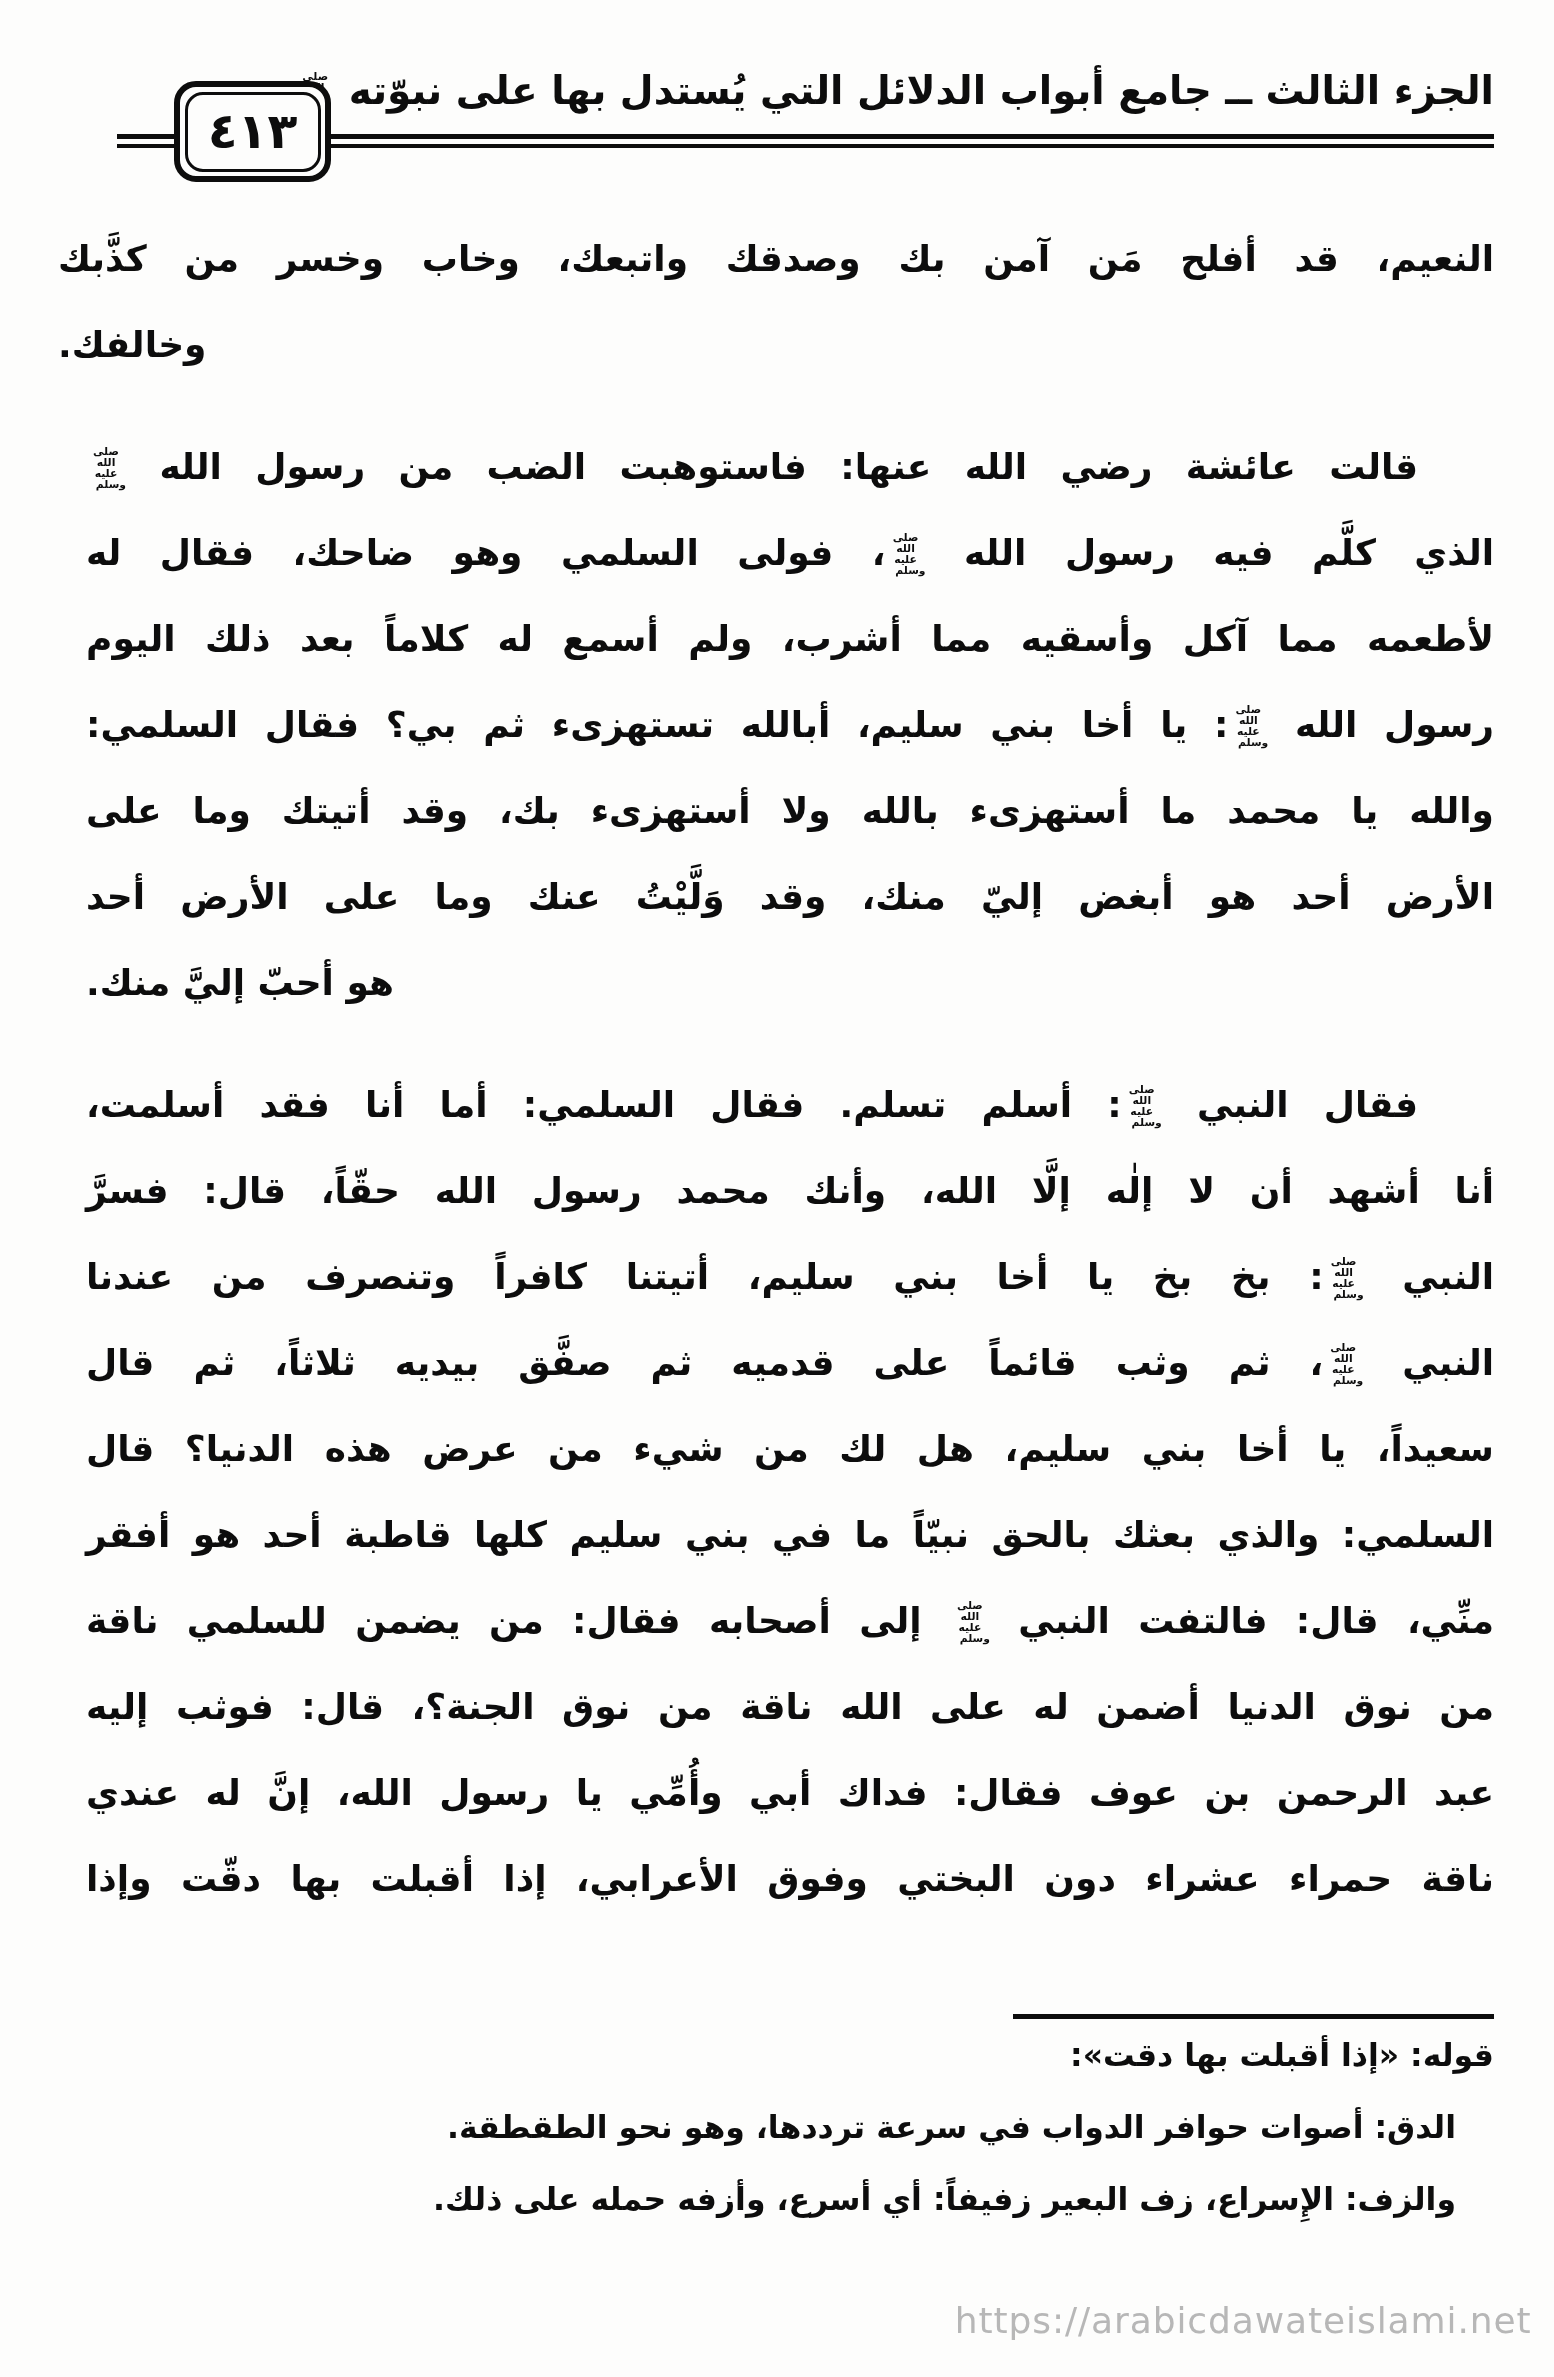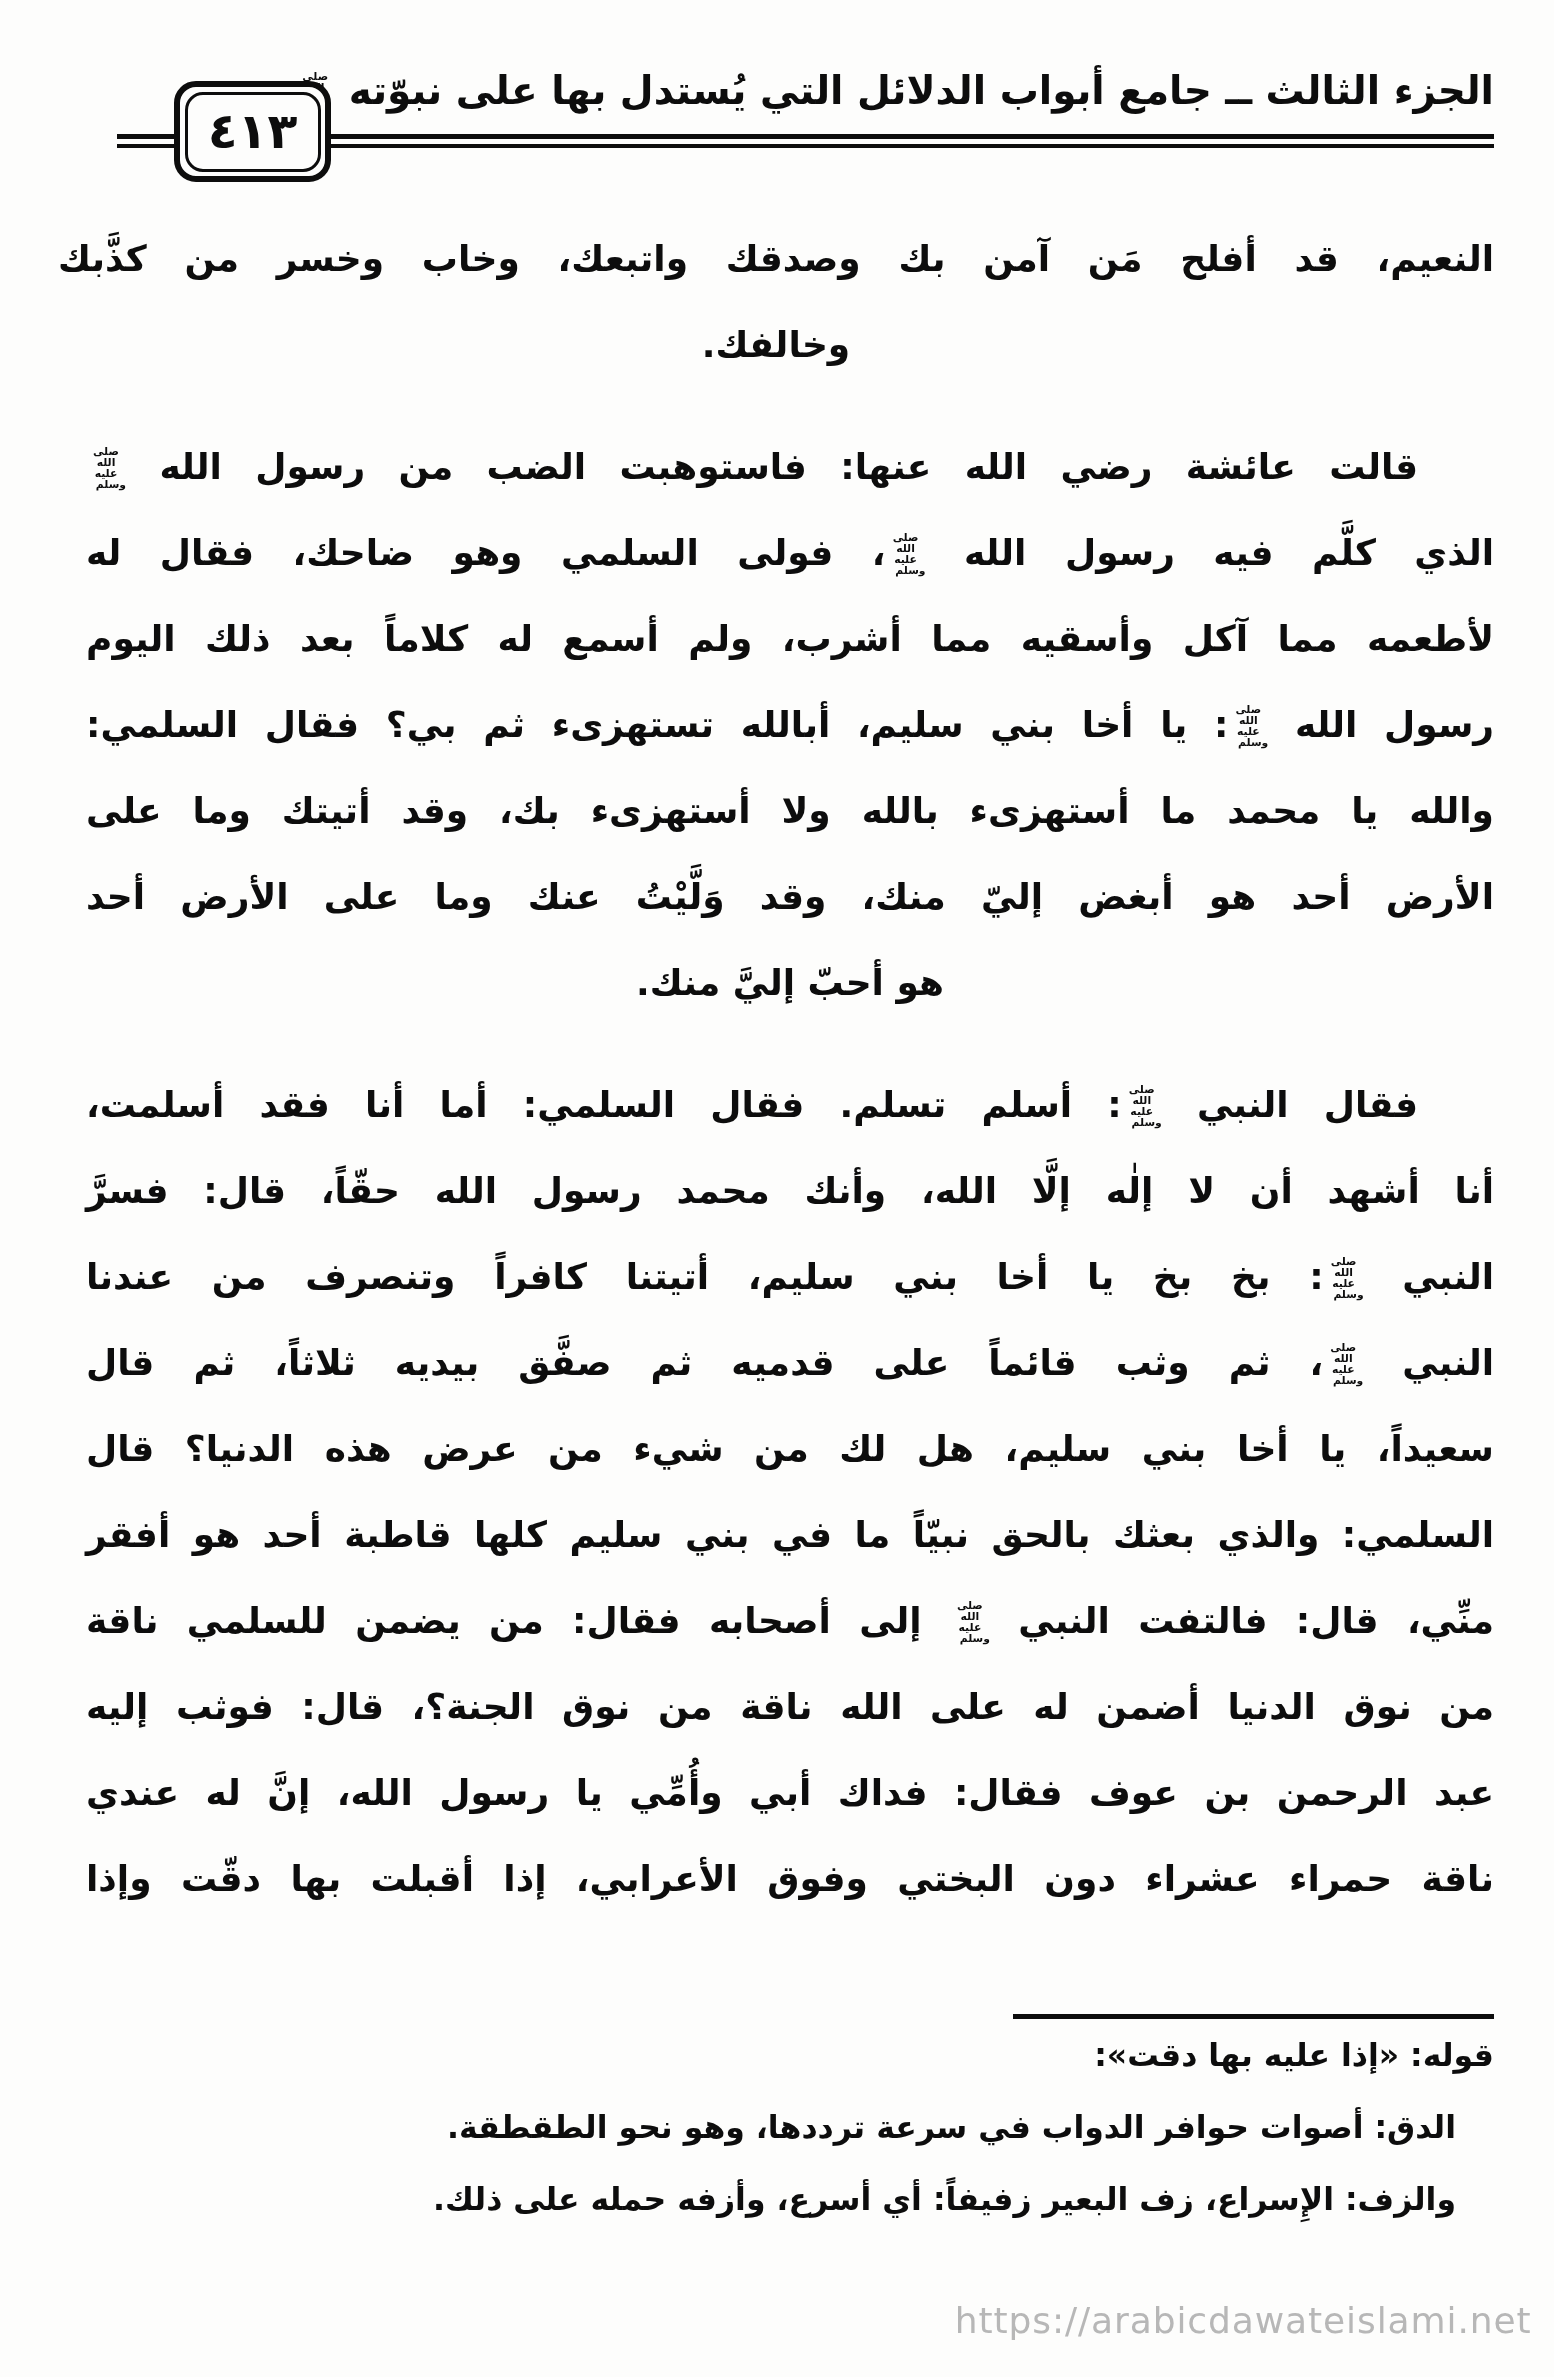--- a/index.html
+++ b/index.html
@@ -38,21 +38,21 @@
   }
   .rule-stub{left:117px;width:59px;}
   .rule-main{left:328px;width:1166px;}
   
   .body-text{
     position:absolute;top:216px;left:58px;right:60px;
     direction:rtl;
     font-size:36px;font-weight:bold;
   }
   .para + .para{margin-top:36px;margin-left:28px;}
-  .line{height:86px;line-height:86px;text-align:center;}
+  .line{height:86px;line-height:86px;text-align:left;}
   .line.j{text-align:justify;text-align-last:justify;}
   .line.indent{padding-right:76px;}
   
   .saw{
     display:inline-block;width:40px;
     font-size:10.8px;line-height:10.8px;
     text-align:center;vertical-align:middle;
     font-weight:bold;white-space:normal;
   }
   
@@ -113,21 +113,21 @@
       <div class="line j">منِّي، قال: فالتفت النبي <span class="saw">صلى الله عليه وسلم</span> إلى أصحابه فقال: من يضمن للسلمي ناقة</div>
       <div class="line j">من نوق الدنيا أضمن له على الله ناقة من نوق الجنة؟، قال: فوثب إليه</div>
       <div class="line j">عبد الرحمن بن عوف فقال: فداك أبي وأُمِّي يا رسول الله، إنَّ له عندي</div>
       <div class="line j">ناقة حمراء عشراء دون البختي وفوق الأعرابي، إذا أقبلت بها دقّت وإذا</div>
     </div>
 
   </div>
 
   <div class="footnote">
     <div class="fn-rule"></div>
-    <div class="fn-line">قوله: «إذا عليه بها دقت»:</div>
+    <div class="fn-line">قوله: «إذا أقبلت بها دقت»:</div>
     <div class="fn-line indent">الدق: أصوات حوافر الدواب في سرعة ترددها، وهو نحو الطقطقة.</div>
     <div class="fn-line indent">والزف: الإِسراع، زف البعير زفيفاً: أي أسرع، وأزفه حمله على ذلك.</div>
   </div>
 
   <div class="watermark">https://arabicdawateislami.net</div>
 
 </div>
 
 
 </body></html>

